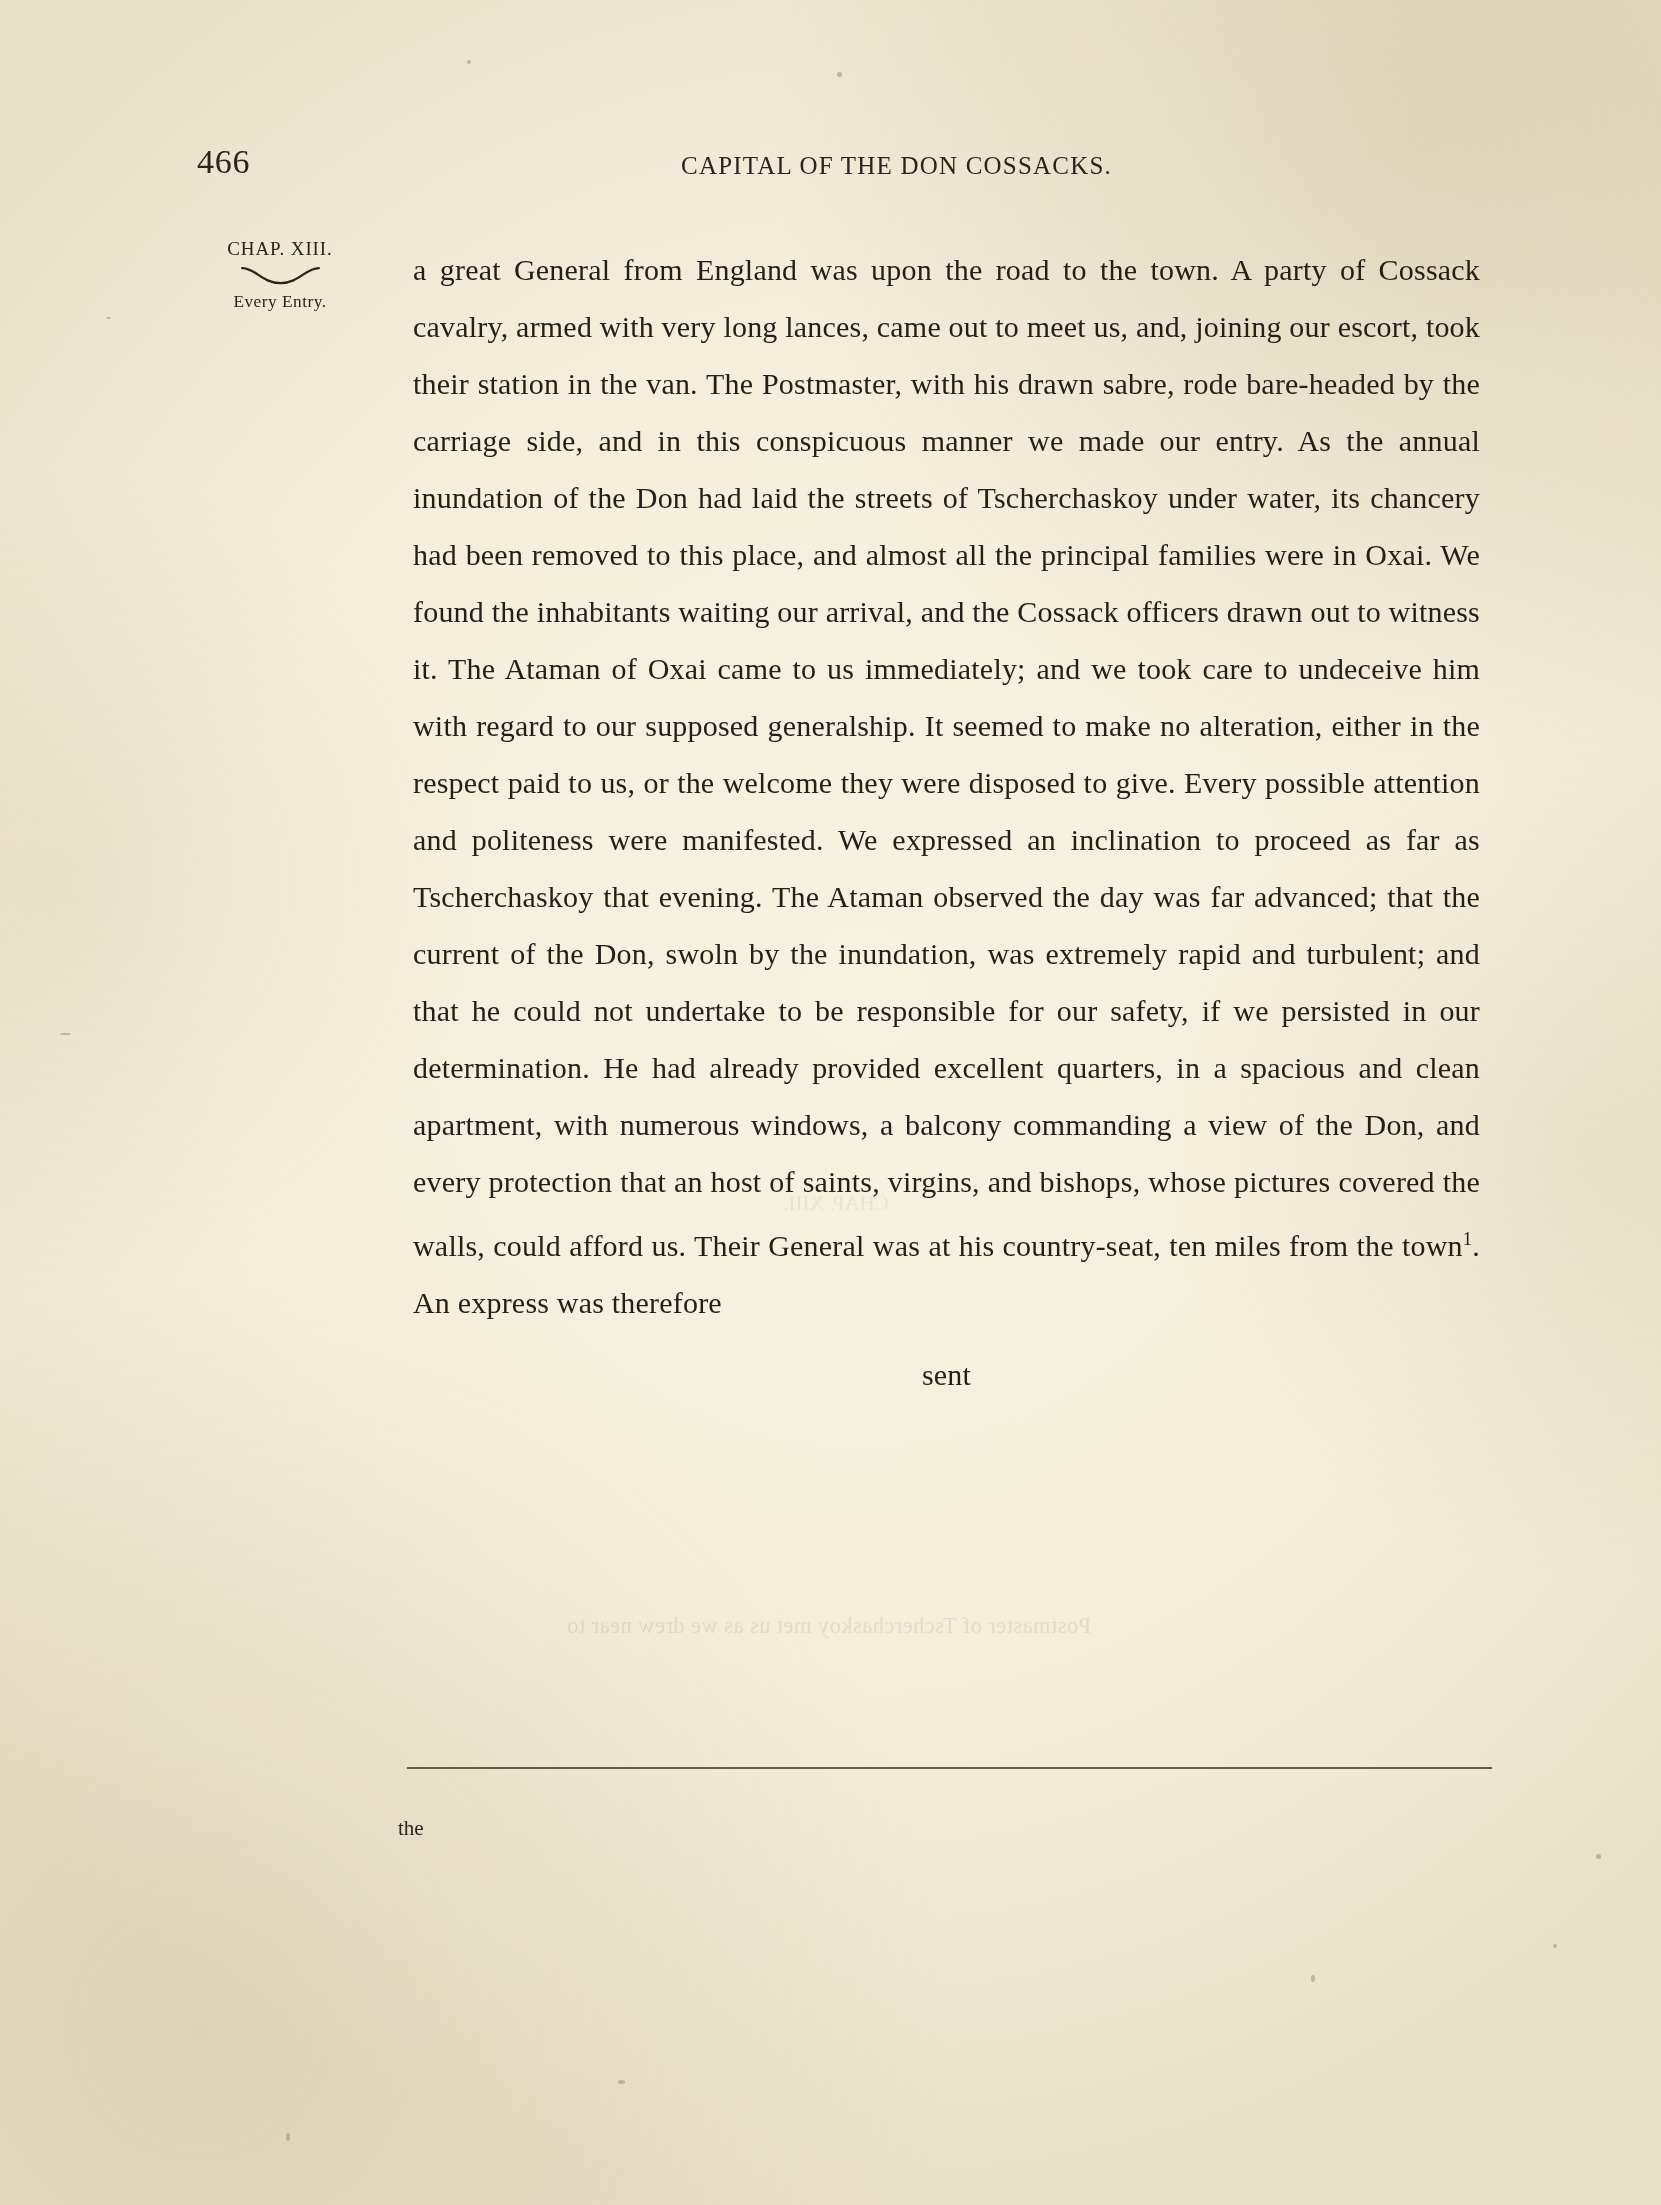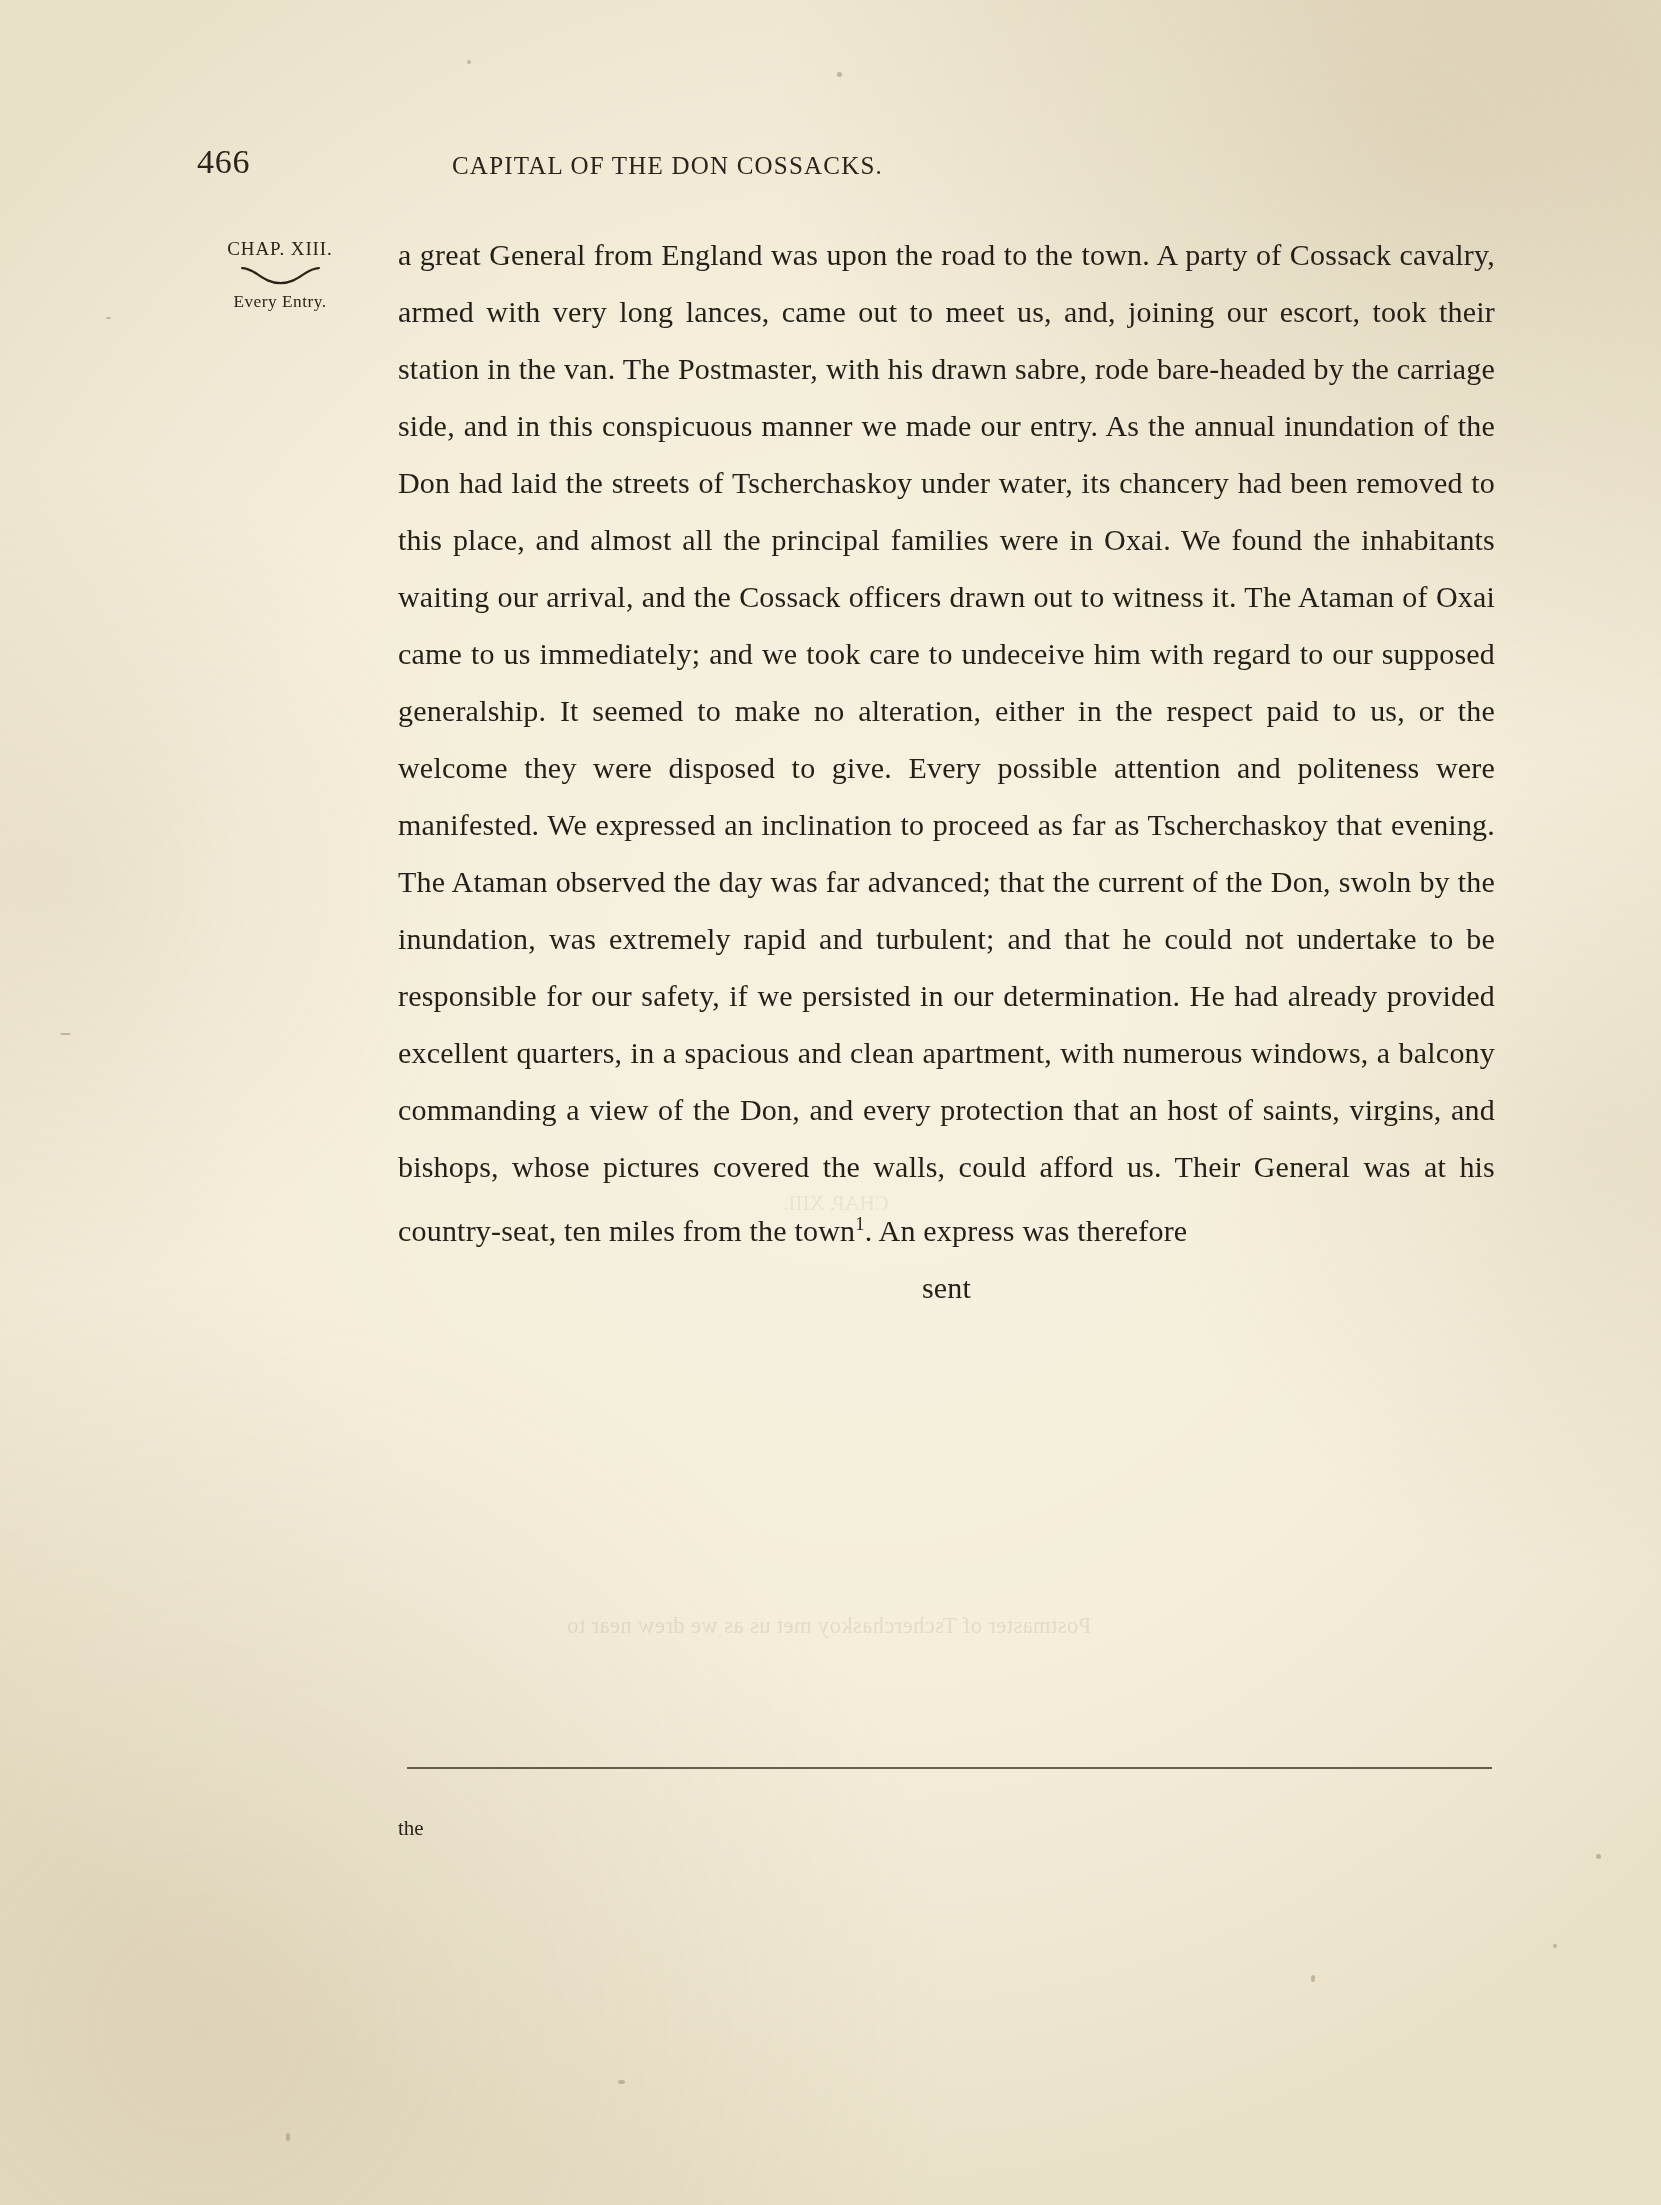--- a/index.html
+++ b/index.html
@@ -79,20 +79,21 @@
     top: 143px;
     font-size: 34px;
     letter-spacing: 0.8px;
     color: #2a241c;
   }
   .running-head {
     position: absolute;
     left: 452px;
     top: 152px;
     width: 889px;
+    text-align: center;
     font-size: 25px;
     letter-spacing: 1.2px;
     color: #2a241c;
   }
 
   .sidenote {
     position: absolute;
     left: 197px;
     top: 238px;
     width: 166px;
@@ -119,21 +120,21 @@
     left: 398px;
     top: 226px;
     width: 1097px;
     font-size: 30px;
     line-height: 57px;
     text-align: justify;
     color: #241f18;
     letter-spacing: 0.2px;
   }
   .body-text p {
-    margin: 0;
+    margin: 15px;
     text-indent: 0;
   }
   .lastline {
     display: block;
     text-align: center;
     margin-top: 0;
   }
 
   .footrule {
     position: absolute;

